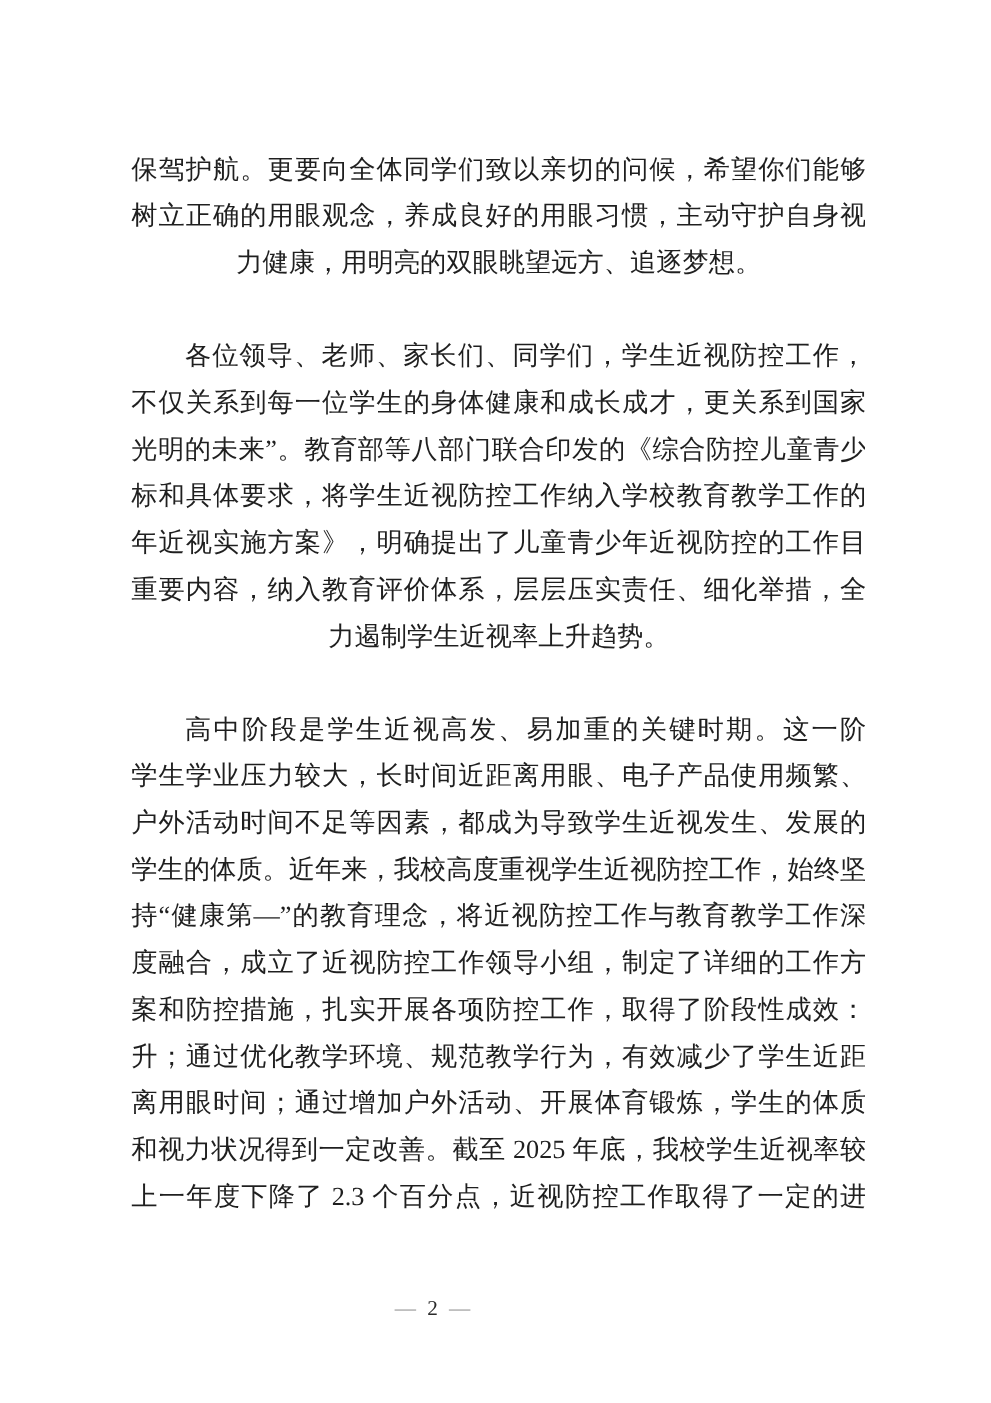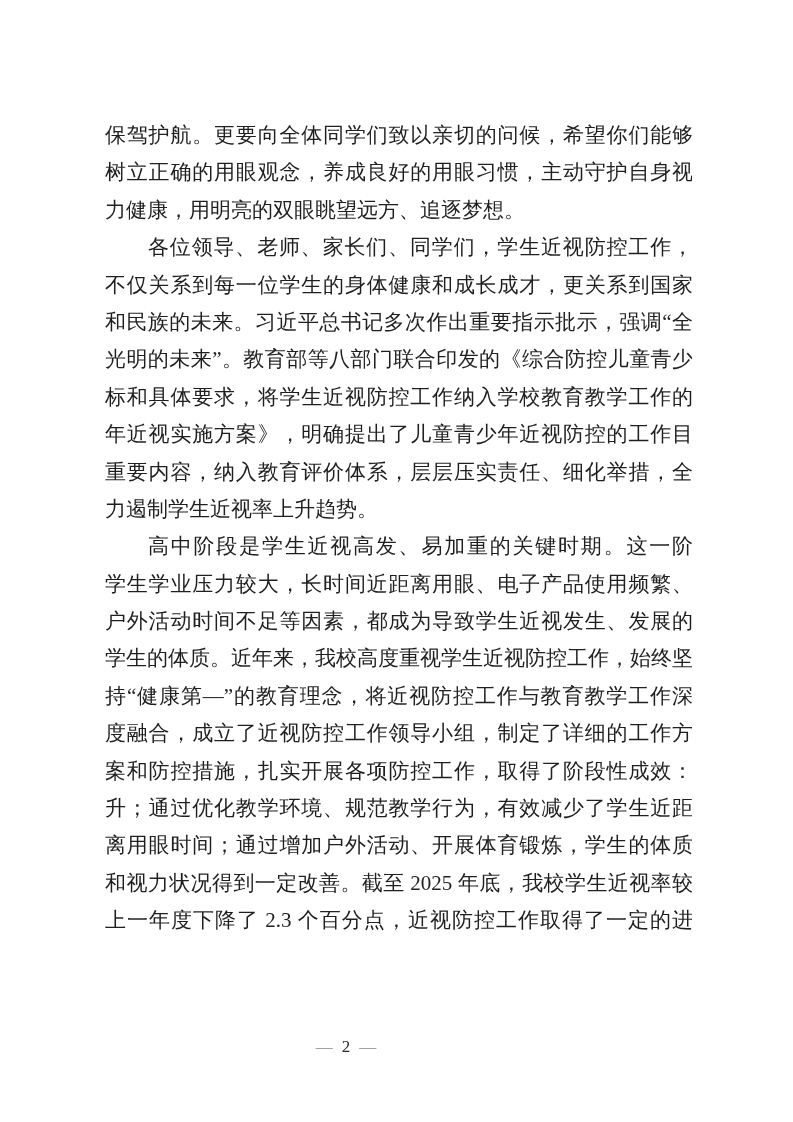--- a/index.html
+++ b/index.html
@@ -19,31 +19,32 @@
     position: absolute;
     left: 105px;
     top: 117px;
     width: 588px;
     color: #1f1f1f;
     font-size: 21px;
   }
   .line {
     height: 37.4px;
     line-height: 37.4px;
-    text-align: left;
+    text-align: center;
     white-space: normal;
     overflow: hidden;
   }
   .line.just {
     text-align: justify;
     text-align-last: justify;
     text-justify: inter-character;
   }
   .line.ind {
     text-indent: 43px;
+    margin-top: 37px;
   }
   .footer {
     position: absolute;
     left: 0;
     top: 1036px;
     width: 100%;
     text-align: center;
     font-size: 17px;
     line-height: 22px;
   }
@@ -58,21 +59,20 @@
 </head>
 <body>
 
 <div class="page">
   <div class="doc-body">
       <div class="line just">保驾护航。更要向全体同学们致以亲切的问候，希望你们能够</div>
       <div class="line just">树立正确的用眼观念，养成良好的用眼习惯，主动守护自身视</div>
       <div class="line">力健康，用明亮的双眼眺望远方、追逐梦想。</div>
       <div class="line just ind">各位领导、老师、家长们、同学们，学生近视防控工作，</div>
       <div class="line just">不仅关系到每一位学生的身体健康和成长成才，更关系到国家</div>
-      <div class="line just">和民族的未来。习近平总书记多次作出重要指示批示，强调“全</div>
       <div class="line just">光明的未来”。教育部等八部门联合印发的《综合防控儿童青少</div>
       <div class="line just">标和具体要求，将学生近视防控工作纳入学校教育教学工作的</div>
       <div class="line just">年近视实施方案》，明确提出了儿童青少年近视防控的工作目</div>
       <div class="line just">重要内容，纳入教育评价体系，层层压实责任、细化举措，全</div>
       <div class="line">力遏制学生近视率上升趋势。</div>
       <div class="line just ind">高中阶段是学生近视高发、易加重的关键时期。这一阶段，</div>
       <div class="line just">学生学业压力较大，长时间近距离用眼、电子产品使用频繁、</div>
       <div class="line just">户外活动时间不足等因素，都成为导致学生近视发生、发展的</div>
       <div class="line just">学生的体质。近年来，我校高度重视学生近视防控工作，始终坚</div>
       <div class="line just">持“健康第—”的教育理念，将近视防控工作与教育教学工作深</div>

